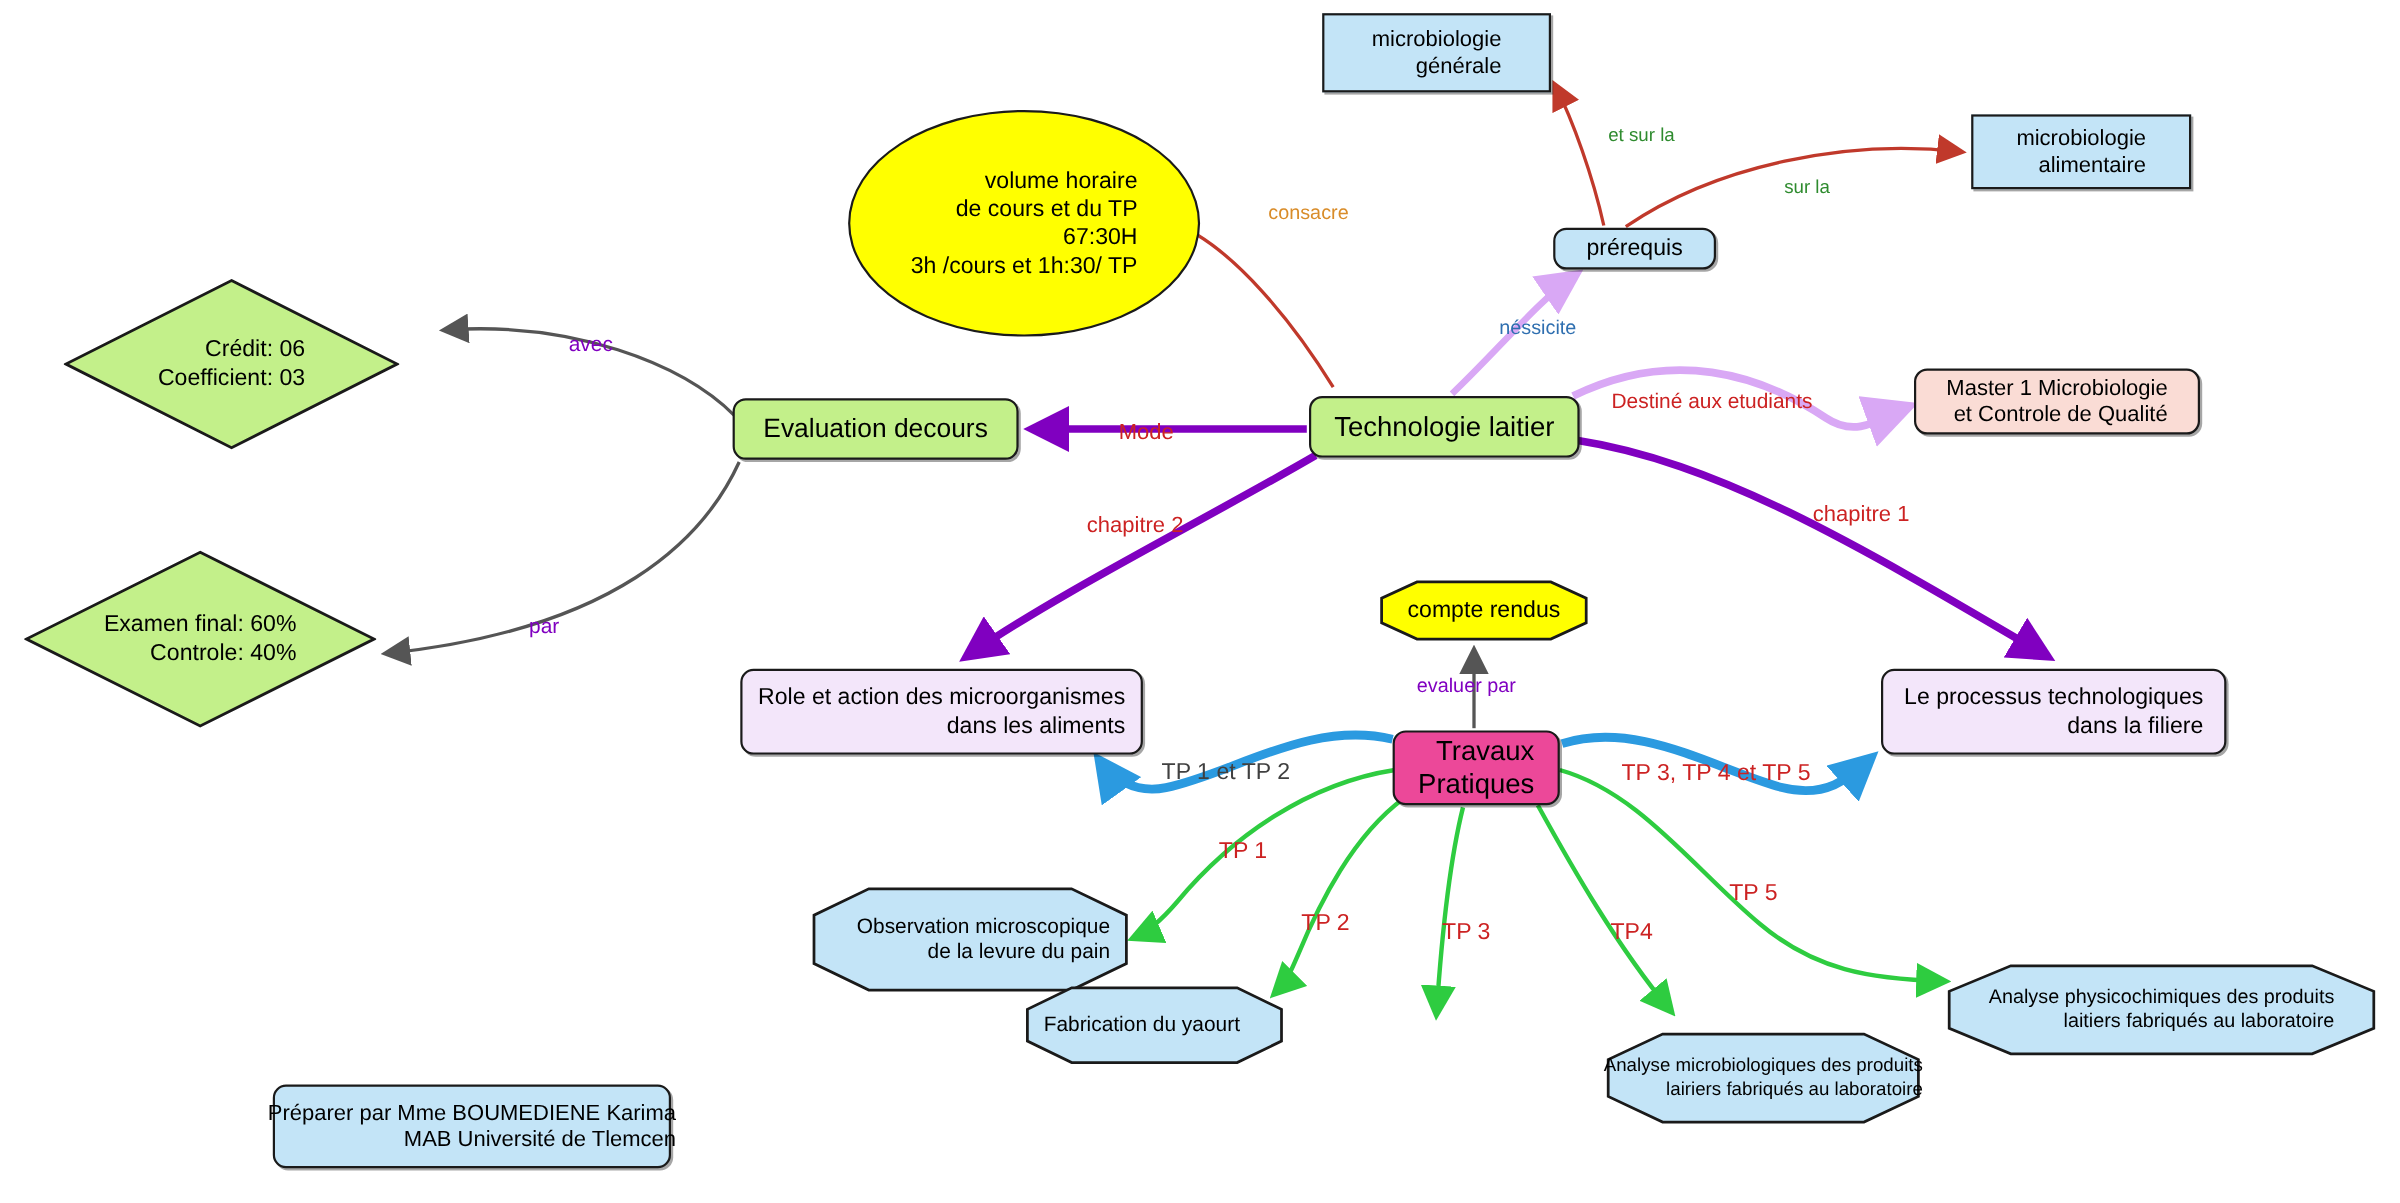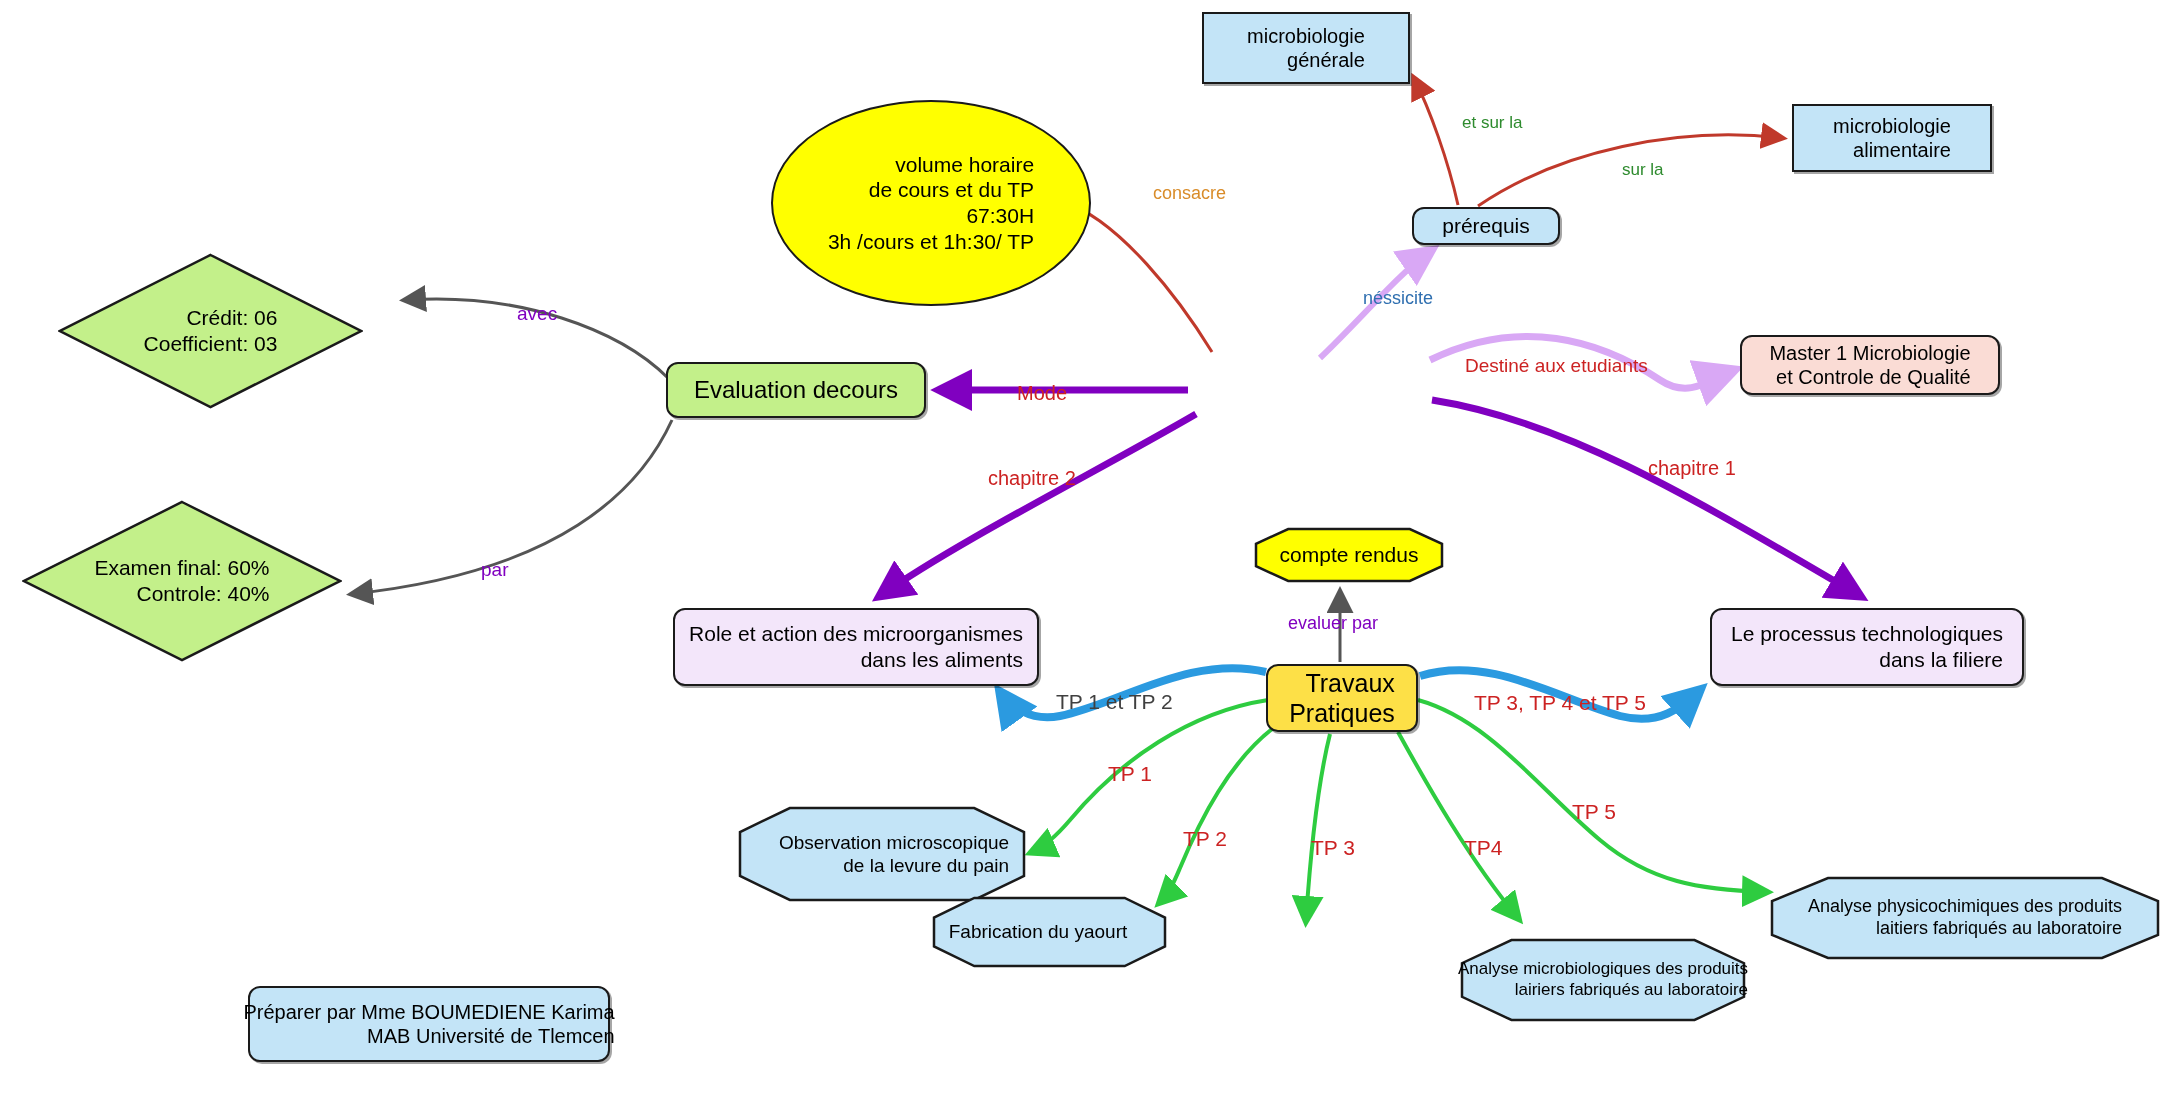--- a/index.html
+++ b/index.html
@@ -86,20 +86,23 @@
     </div>
     <div class="node rrect shadow" style="left: 1412px; top: 207px; width: 148px; height: 38px; background: rgb(195, 228, 247);">
       <div style="font-size: 21px; white-space: pre; position: relative; z-index: 3;">prérequis</div>
     </div>
     <div class="node" style="left: 771px; top: 100px; width: 320px; height: 206px; background: rgb(255, 255, 0); border: 2px solid rgb(26, 26, 26); border-radius: 50%;">
       <div style="font-size: 21px; white-space: pre; position: relative; z-index: 3;">volume horaire
 de cours et du TP
 67:30H
 3h /cours et 1h:30/ TP</div>
     </div>
+    <div class="node rrect shadow" style="left: 1190px; top: 360px; width: 246px; height: 56px; background: rgb(195, 240, 138);">
+      <div style="font-size: 25px; white-space: pre; position: relative; z-index: 3;">Technologie laitier</div>
+    </div>
     <div class="node rrect shadow" style="left: 1740px; top: 335px; width: 260px; height: 60px; background: rgb(250, 220, 213);">
       <div style="font-size: 20px; white-space: pre; position: relative; z-index: 3;">Master 1 Microbiologie
 et Controle de Qualité</div>
     </div>
     <div class="node rrect shadow" style="left: 666px; top: 362px; width: 260px; height: 56px; background: rgb(195, 240, 138);">
       <div style="font-size: 24px; white-space: pre; position: relative; z-index: 3;">Evaluation decours</div>
     </div>
     <div class="node" style="left: 58px; top: 253px; width: 305px; height: 156px; background: transparent;">
       <svg width="305" height="156" viewBox="0 0 305 156" style="position: absolute; left: 0px; top: 0px; z-index: 1;">
         <polygon points="152.5,2 303,78 152.5,154 2,78" fill="#c3f08a" stroke="#1a1a1a" stroke-width="2.5"></polygon>
@@ -121,21 +124,21 @@
     <div class="node rrect shadow" style="left: 1710px; top: 608px; width: 314px; height: 78px; background: rgb(243, 230, 250);">
       <div style="font-size: 21px; white-space: pre; position: relative; z-index: 3;">Le processus technologiques
 dans la filiere</div>
     </div>
     <div class="node" style="left: 1254px; top: 527px; width: 190px; height: 56px; background: transparent;">
       <svg width="190" height="56" viewBox="0 0 190 56" style="position: absolute; left: 0px; top: 0px; z-index: 1;">
         <polygon points="34.199999999999996,2 155.8,2 188,16.8 188,39.2 155.8,54 34.199999999999996,54 2,39.2 2,16.8" fill="#ffff00" stroke="#1a1a1a" stroke-width="2.5"></polygon>
       </svg>
       <div style="font-size: 21px; white-space: pre; position: relative; z-index: 3;">compte rendus</div>
     </div>
-    <div class="node rrect shadow" style="left: 1266px; top: 664px; width: 152px; height: 68px; background: #fde047;">
+    <div class="node rrect shadow" style="left: 1266px; top: 664px; width: 152px; height: 68px; background: #ec4899;">
       <div style="font-size: 25px; white-space: pre; position: relative; z-index: 3;">Travaux
 Pratiques</div>
     </div>
     <div class="node" style="left: 738px; top: 806px; width: 312px; height: 96px; background: transparent; border-radius: 12px;">
       <svg width="288" height="96" viewBox="0 0 288 96" style="position: absolute; left: 0px; top: 0px; z-index: 1;">
         <polygon points="51.839999999999996,2 236.16,2 286,26 286,70 236.16,94 51.839999999999996,94 2,70 2,26" fill="#c3e4f7" stroke="#1a1a1a" stroke-width="2.5"></polygon>
       </svg>
       <div style="font-size: 19px; white-space: pre; position: relative; z-index: 3;">Observation microscopique
 de la levure du pain</div>
     </div>

